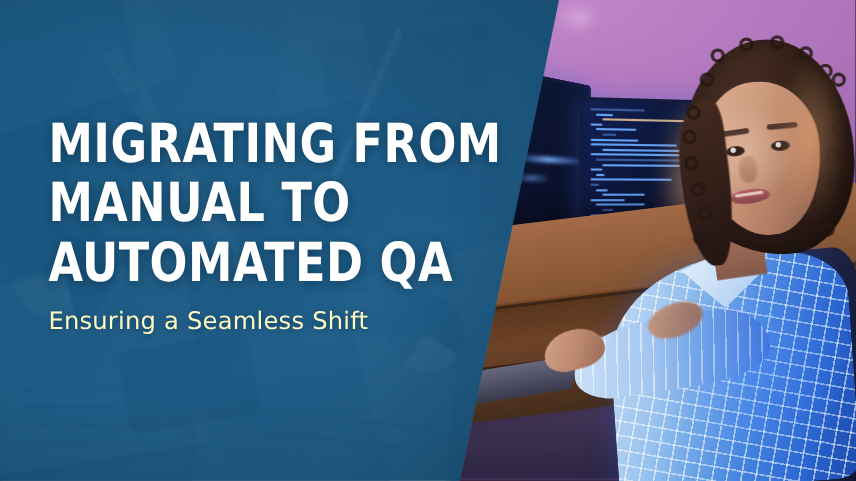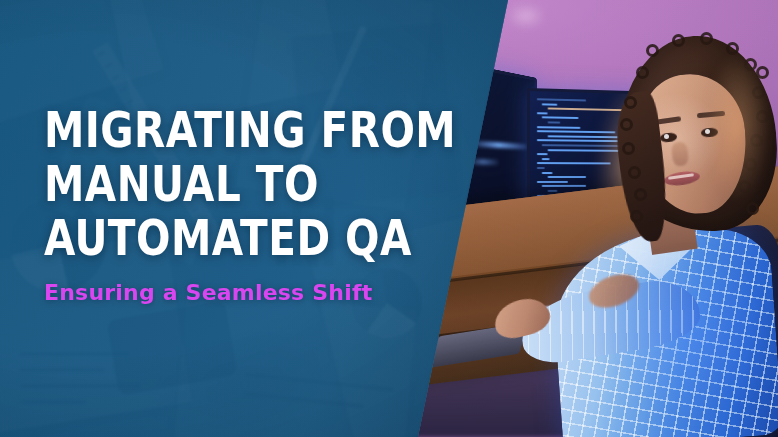--- a/index.html
+++ b/index.html
@@ -336,23 +336,23 @@
     line-height:54px;
     letter-spacing:.5px;
     text-transform:uppercase;
     transform:scaleX(.92);
     transform-origin:left center;
     text-shadow:0 2px 10px rgba(2,26,46,.45);
     white-space:nowrap;
   }
   .subtitle {
     margin-top:14px;
-    color:#d946ef;
+    color:#fef9c3;
     font-family:"DejaVu Sans","Liberation Sans", sans-serif;
-    font-weight:700;
+    font-weight:400;
     font-size:22px;
     letter-spacing:.2px;
     text-shadow:0 1px 6px rgba(2,26,46,.4);
     white-space:nowrap;
   }
 </style>
 </head>
 <body>
 
 <div id="banner">

